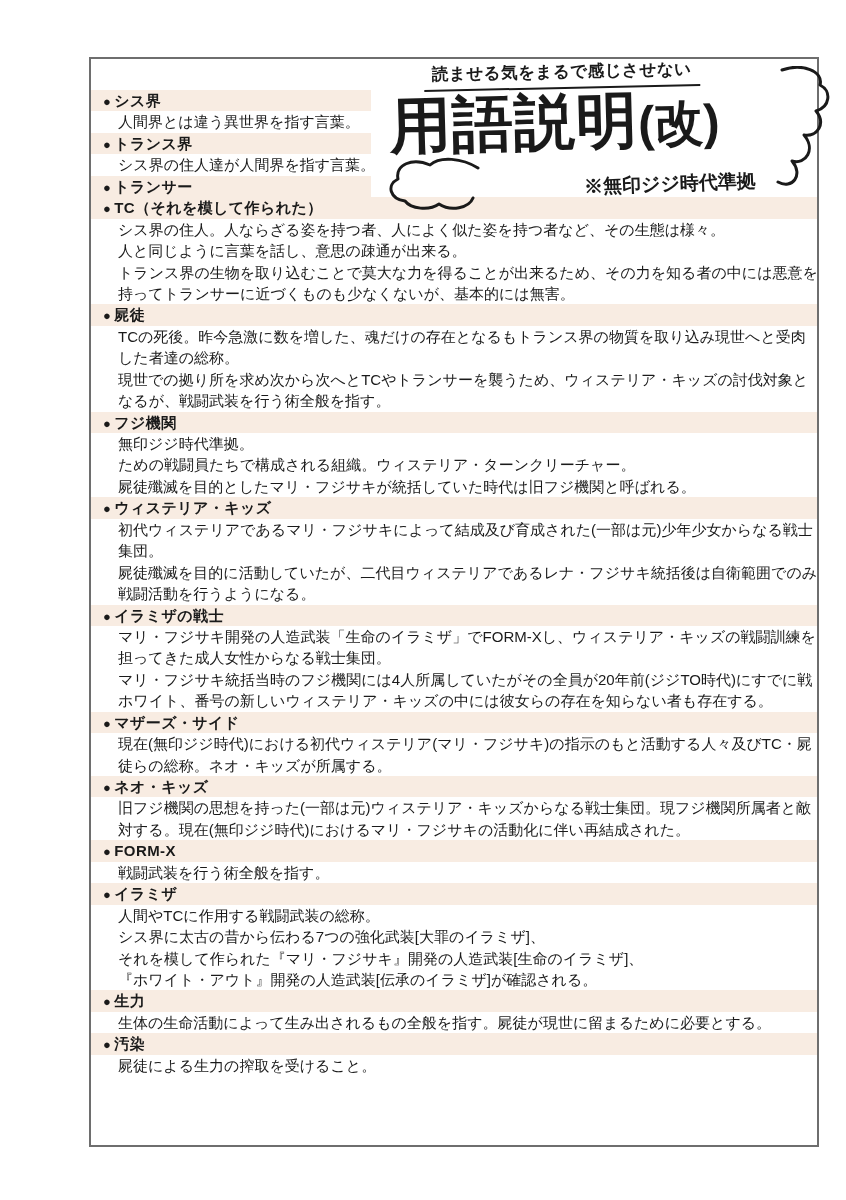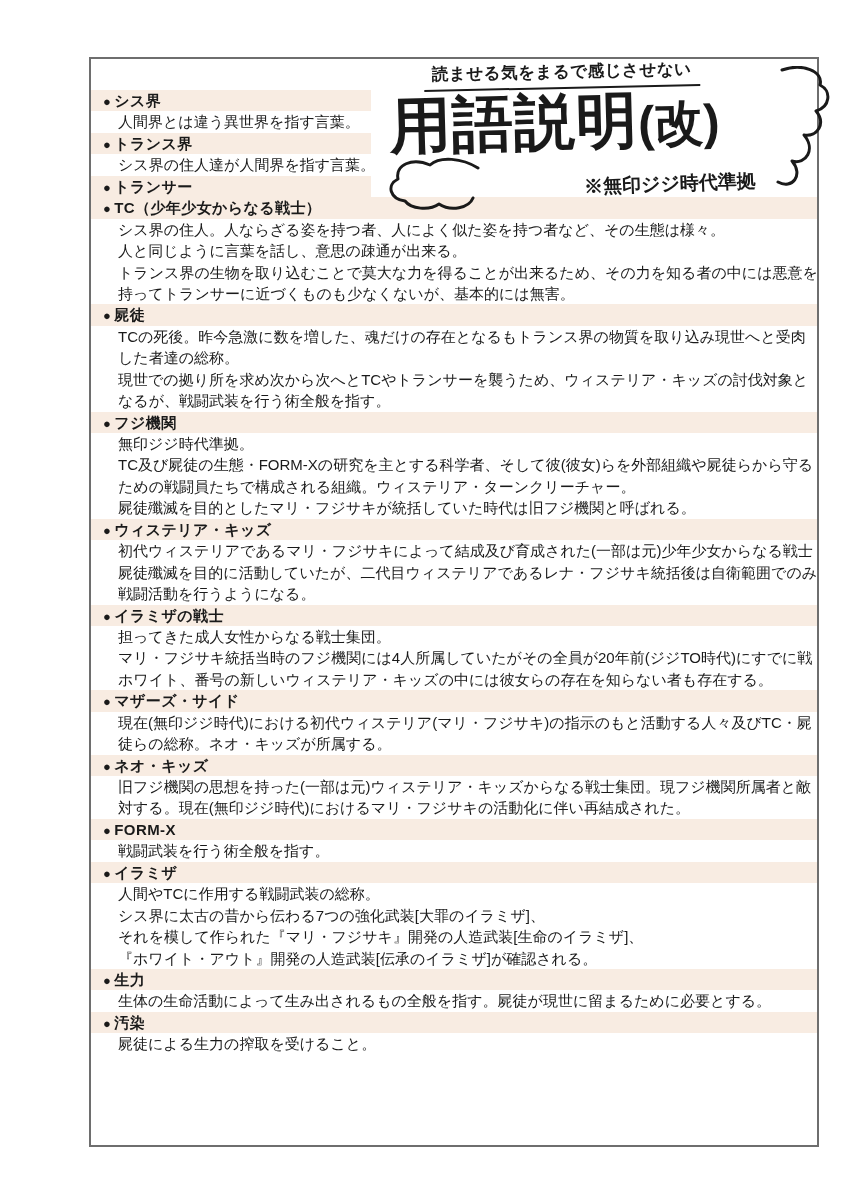--- a/index.html
+++ b/index.html
@@ -61,44 +61,45 @@
   <div class="entries">
 
     <div class="term-bar short"><span class="bullet">●</span><span>シス界</span></div>
     <div class="def-line">人間界とは違う異世界を指す言葉。</div>
 
     <div class="term-bar short"><span class="bullet">●</span><span>トランス界</span></div>
     <div class="def-line">シス界の住人達が人間界を指す言葉。</div>
 
     <div class="term-bar short"><span class="bullet">●</span><span>トランサー</span></div>
 
-    <div class="term-bar"><span class="bullet">●</span><span>TC（少年少女からなる戦士）</span></div>
+    <div class="term-bar"><span class="bullet">●</span><span>TC（それを模して作られた）</span></div>
     <div class="def-line">シス界の住人。人ならざる姿を持つ者、人によく似た姿を持つ者など、その生態は様々。</div>
     <div class="def-line">人と同じように言葉を話し、意思の疎通が出来る。</div>
     <div class="def-line">トランス界の生物を取り込むことで莫大な力を得ることが出来るため、その力を知る者の中には悪意を</div>
     <div class="def-line">持ってトランサーに近づくものも少なくないが、基本的には無害。</div>
 
     <div class="term-bar"><span class="bullet">●</span><span>屍徒</span></div>
     <div class="def-line">TCの死後。昨今急激に数を増した、魂だけの存在となるもトランス界の物質を取り込み現世へと受肉</div>
     <div class="def-line">した者達の総称。</div>
     <div class="def-line">現世での拠り所を求め次から次へとTCやトランサーを襲うため、ウィステリア・キッズの討伐対象と</div>
     <div class="def-line">なるが、戦闘武装を行う術全般を指す。</div>
 
     <div class="term-bar"><span class="bullet">●</span><span>フジ機関</span></div>
     <div class="def-line">無印ジジ時代準拠。</div>
-    <div class="def-line">TC及び屍徒の生態・FORM-Xの研究を主とする科学者、そして彼(彼女)らを外部組織や屍徒らから守る</div>
     <div class="def-line">ための戦闘員たちで構成される組織。ウィステリア・ターンクリーチャー。</div>
     <div class="def-line">屍徒殲滅を目的としたマリ・フジサキが統括していた時代は旧フジ機関と呼ばれる。</div>
 
     <div class="term-bar"><span class="bullet">●</span><span>ウィステリア・キッズ</span></div>
     <div class="def-line">初代ウィステリアであるマリ・フジサキによって結成及び育成された(一部は元)少年少女からなる戦士</div>
+    <div class="def-line">集団。</div>
     <div class="def-line">屍徒殲滅を目的に活動していたが、二代目ウィステリアであるレナ・フジサキ統括後は自衛範囲でのみ</div>
     <div class="def-line">戦闘活動を行うようになる。</div>
 
     <div class="term-bar"><span class="bullet">●</span><span>イラミザの戦士</span></div>
+    <div class="def-line">マリ・フジサキ開発の人造武装「生命のイラミザ」でFORM-Xし、ウィステリア・キッズの戦闘訓練を</div>
     <div class="def-line">担ってきた成人女性からなる戦士集団。</div>
     <div class="def-line">マリ・フジサキ統括当時のフジ機関には4人所属していたがその全員が20年前(ジジTO時代)にすでに戦</div>
     <div class="def-line">ホワイト、番号の新しいウィステリア・キッズの中には彼女らの存在を知らない者も存在する。</div>
 
     <div class="term-bar"><span class="bullet">●</span><span>マザーズ・サイド</span></div>
     <div class="def-line">現在(無印ジジ時代)における初代ウィステリア(マリ・フジサキ)の指示のもと活動する人々及びTC・屍</div>
     <div class="def-line">徒らの総称。ネオ・キッズが所属する。</div>
 
     <div class="term-bar"><span class="bullet">●</span><span>ネオ・キッズ</span></div>
     <div class="def-line">旧フジ機関の思想を持った(一部は元)ウィステリア・キッズからなる戦士集団。現フジ機関所属者と敵</div>

